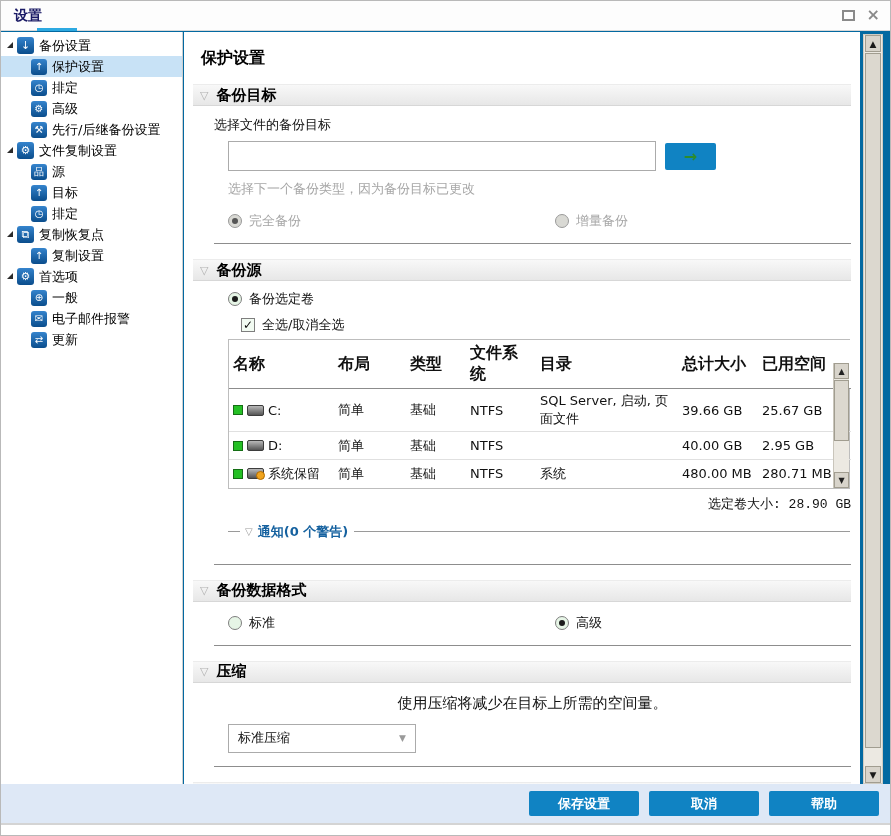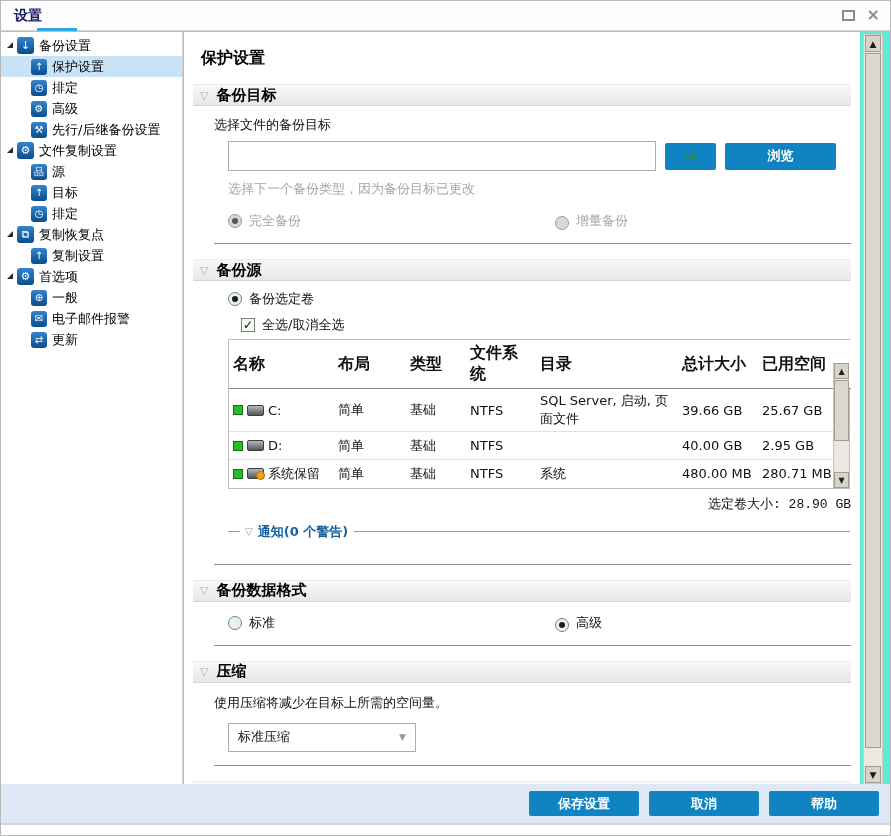--- a/index.html
+++ b/index.html
@@ -1,18 +1,18 @@
 <!DOCTYPE html>
 <html><head>
 <meta charset="utf-8">
 <style>
   * { margin:0; padding:0; box-sizing:border-box; }
   html,body { background:#fff; }
   body { font-family:"DejaVu Sans", sans-serif; font-size:13px; color:#111; }
-  .window { position:relative; width:891px; height:836px; background:#5eead4; border:1px solid #b9b9b9; overflow:hidden; }
+  .window { position:relative; width:891px; height:836px; background:#0369a1; border:1px solid #b9b9b9; overflow:hidden; }
 
   
   .titlebar { position:absolute; left:0; top:0; right:0; height:30px; background:#fdfdfd; border-bottom:1px solid #d8d8d8; }
   .title { position:absolute; left:13px; top:6px; font-size:14px; font-weight:bold; color:#1b1b66; }
   .title-accent { position:absolute; left:36px; top:27px; width:40px; height:3px; background:#2da9e1; }
   .win-controls { position:absolute; right:10px; top:7px; display:flex; gap:12px; align-items:center; }
   .restore-btn { width:13px; height:11px; border:2px solid #8a8a8a; display:inline-block; }
   .close-btn { color:#8a8a8a; font-size:16px; font-weight:bold; line-height:14px; cursor:default; }
 
   
@@ -33,21 +33,21 @@
   .sec-title { font-weight:bold; font-size:15px; color:#000; }
   .inner { padding-left:21px; }
   .field-label { margin-top:10px; font-weight:normal; font-size:13px; }
   .dest-row { margin-top:7px; display:flex; align-items:center; gap:9px; padding-left:14px; }
   .path-input { width:428px; height:30px; border:1px solid #ababab; font-size:13px; padding:0 6px; font-family:"DejaVu Sans",sans-serif; }
   .btn-blue { background:#1083c3; color:#fff; border:none; border-radius:2px; height:27px; font-size:13px; font-weight:bold; font-family:"DejaVu Sans",sans-serif; cursor:pointer; }
   .arrow-btn { width:51px; }
   .arrow-glyph { color:#2d8b2d; font-size:16px; font-weight:bold; }
   .browse-btn { width:111px; }
   .note-gray { margin-top:9px; padding-left:14px; color:#a6a6a6; font-size:13px; }
-  .radio-row { margin-top:14px; display:flex; align-items:flex-end; padding-left:14px; }
+  .radio-row { margin-top:14px; display:flex; align-items:center; padding-left:14px; }
   .radio { width:14px; height:14px; min-width:14px; border-radius:50%; border:1px solid #7e7e7e; background:#e6f5e6; position:relative; display:inline-block; margin-right:7px; }
   .radio.checked::after { content:""; position:absolute; left:3px; top:3px; width:6px; height:6px; border-radius:50%; background:#1c1c1c; }
   .radio.disabled { background:#d9d9d4; border-color:#9a9a9a; }
   .radio.disabled.checked::after { background:#555; }
   .radio-label { font-size:13px; }
   .radio-label.disabled { color:#a6a6a6; }
   .half-left { width:327px; display:flex; align-items:center; }
   .sep { height:1px; background:#8d8d8d; margin-top:13px; }
   .src-radio { margin-top:9px; display:flex; align-items:center; padding-left:14px; }
   .chk-row { margin-top:8px; display:flex; align-items:center; padding-left:27px; }
@@ -71,21 +71,21 @@
   .tscroll-down { bottom:0; }
   .tscroll-thumb { position:absolute; left:0; top:17px; width:15px; height:61px; background:#dcd8cf; border:1px solid #a19d90; }
 
   .sel-size-row { margin-top:6px; width:637px; text-align:right; font-size:13px;font-family:Liberation Mono, monospace; }
   .notify-row { margin:10px 0 0 14px; width:622px; display:flex; align-items:center; }
   .notify-dash { width:12px; height:1px; background:#9a9a9a; }
   .notify-tri { color:#9a9a9a; font-size:10px; margin:0 5px; }
   .notify-text { color:#15619f; font-weight:bold; font-size:13px; margin-right:6px; }
   .notify-line { flex:1; height:1px; background:#9a9a9a; }
 
-  .desc-text { margin-top:11px; font-size:13px; }
+  .desc-text { margin-top:11px; font-size:15px;text-align:center; }
   .dropdown { margin-top:11px; margin-left:14px; width:188px; height:29px; border:1px solid #ababab; background:#fff; display:flex; align-items:center; justify-content:space-between; padding:8px 9px; font-size:13px; cursor:default; }
   .dd-arrow { color:#9a9a9a; font-size:9px; }
 
   
   .main-scroll { position:absolute; left:862px; top:33px; width:20px; height:750px; background:#ece9e2; border:1px solid #cfccc3; }
   .mscroll-btn { position:absolute; left:1px; width:16px; height:17px; background:#d8d4cb; border:1px solid #a19d90; font-size:9px; color:#1a1a1a; text-align:center; line-height:16px; }
   .mscroll-up { top:0; }
   .mscroll-down { bottom:0; }
   .mscroll-thumb { position:absolute; left:1px; top:18px; width:16px; height:695px; background:#dcd8cf; border:1px solid #a19d90; }
 
@@ -191,21 +191,20 @@
 
     <div class="section-header">
       <span class="sec-tri">▽</span>
       <span class="sec-title">备份目标</span>
     </div>
     <div class="inner">
       <div class="field-label">选择文件的备份目标</div>
       <div class="dest-row">
         <input class="path-input" type="text" value="" style="">
         <button class="btn-blue arrow-btn"><span class="arrow-glyph">→</span></button>
-        <button class="btn-blue browse-btn">浏览</button>
       </div>
       <div class="note-gray">选择下一个备份类型，因为备份目标已更改</div>
       <div class="radio-row">
         <span class="half-left">
           <span class="radio disabled checked"></span>
           <span class="radio-label disabled">完全备份</span>
         </span>
         <span class="radio disabled"></span>
         <span class="radio-label disabled">增量备份</span>
       </div>

